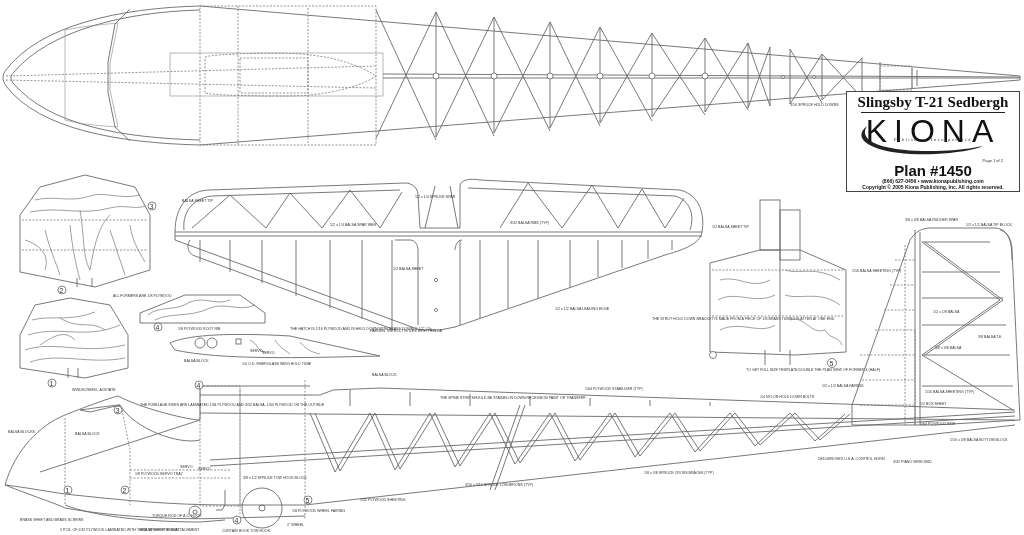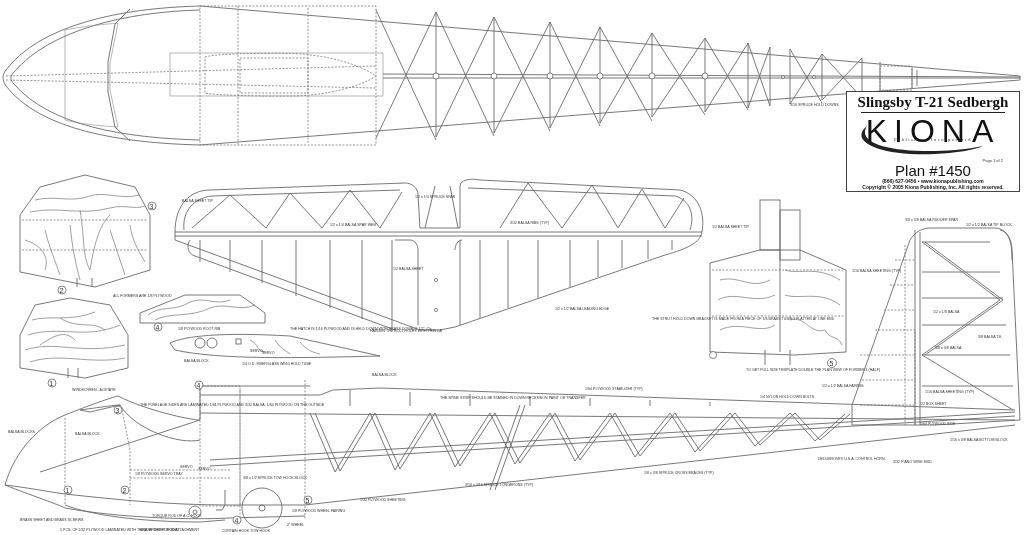--- a/index.html
+++ b/index.html
@@ -13,21 +13,21 @@
   .num { font-family: "Liberation Sans", sans-serif; font-size: 7px; fill: #333; }
   .circ { fill: #fff; stroke: #555; stroke-width: 0.7; }
 
   #title-block { position: absolute; left: 846px; top: 91px; width: 172px; height: 99px; border: 1px solid #444; background: #fff; }
   #tb-title { position: absolute; left: 0; width: 100%; top: 2px; text-align: center; font-family: "Liberation Serif", serif; font-weight: bold; font-size: 15px; color: #111; }
   #tb-rule { position: absolute; left: 14px; right: 14px; top: 20px; border-top: 1px solid #222; }
   #tb-brand { position: absolute; left: 0; width: 100%; top: 21px; text-align: center; font-family: "Liberation Sans", sans-serif; font-size: 32px; letter-spacing: 7px; color: #111; }
   #tb-sub { position: absolute; left: 0; width: 100%; top: 45px; text-align: center; font-family: "Liberation Serif", serif; font-size: 4.5px; letter-spacing: 1.5px; color: #333; }
   #tb-swoosh { position: absolute; left: 8px; top: 28px; width: 130px; height: 38px; }
   #tb-page { position: absolute; right: 16px; top: 66px; font-size: 4px; color: #333; }
-  #tb-plan { position: absolute; left: 0; width: 100%; top: 70px; text-align: center; font-weight: normal; font-size: 15px; color: #111; }
+  #tb-plan { position: absolute; left: 0; width: 100%; top: 70px; text-align: center; font-weight: bold; font-size: 15px; color: #111; }
   #tb-contact { position: absolute; left: 0; width: 100%; top: 86px; text-align: center; font-weight: bold; font-size: 5px; color: #111; }
   #tb-copy { position: absolute; left: 0; width: 100%; top: 92px; text-align: center; font-weight: bold; font-size: 5px; color: #111; }
 </style>
 </head>
 <body>
 
 <svg id="plan" viewBox="0 0 1024 535" xmlns="http://www.w3.org/2000/svg">
 
   <g>
     <path class="ln" d="M200,6 C120,8 40,25 6,70 C2,75 2,80 6,86 C40,130 120,143 200,145 L1020,80 L1020,76 Z"></path>

